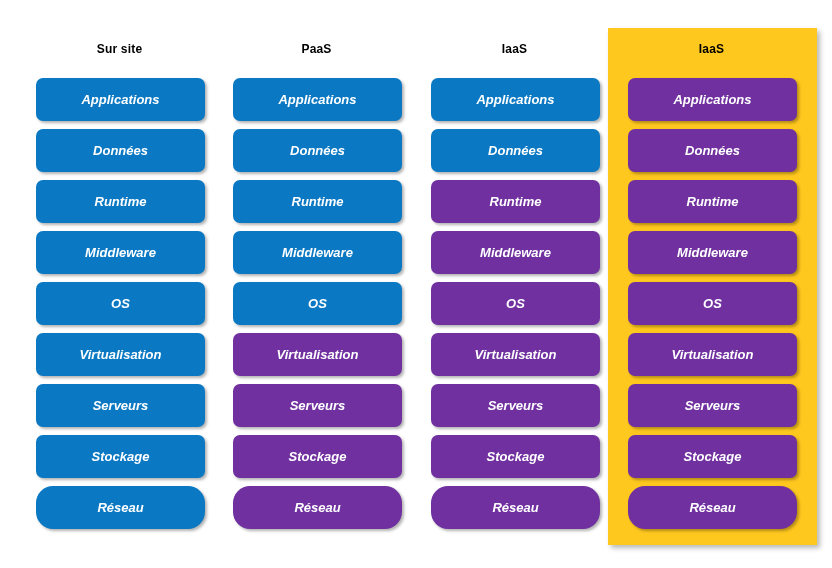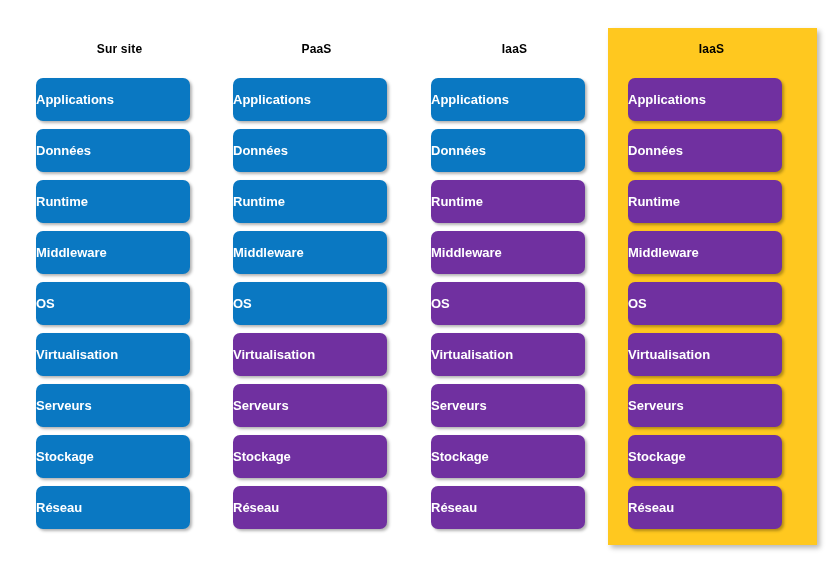--- a/index.html
+++ b/index.html
@@ -49,31 +49,32 @@
     letter-spacing: 0.2px;
   }
   .layer-stack {
     position: absolute;
     top: 78px;
     left: 0;
     width: 167px;
   }
   .layer-box {
     position: relative;
-    width: 154px;
+    width: 169px;
     height: 43px;
     margin-bottom: 8px;
     border-radius: 7px;
     display: flex;
     align-items: center;
-    justify-content: flex-start;
+    justify-content: center;
     box-sizing: border-box;
     box-shadow: 2px 2px 3px rgba(0,0,0,0.30);
-  }
-  .layer-box:last-child { margin-bottom: 16px; }
+    font-style: italic;
+  }
+  .layer-box:last-child { margin-bottom: 16px; border-radius: 17px; }
   .layer-box.blue   { background: #0A78C2; }
   .layer-box.purple { background: #7030A0; }
   .layer-label {
     color: #ffffff;
     font-size: 13px;
     font-weight: bold;
     line-height: 1;
     text-align: center;
     white-space: nowrap;
   }

